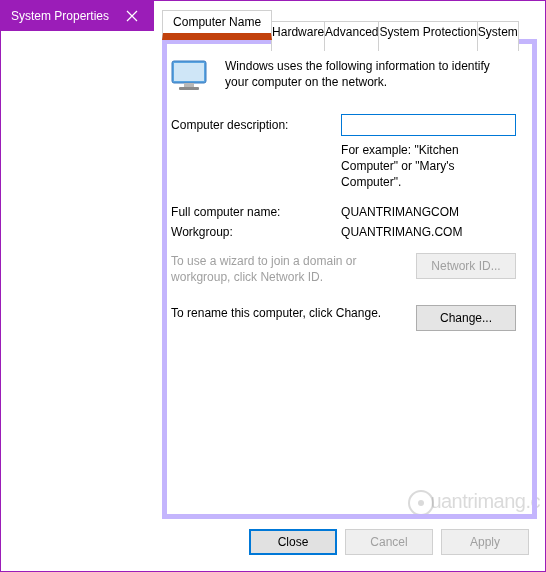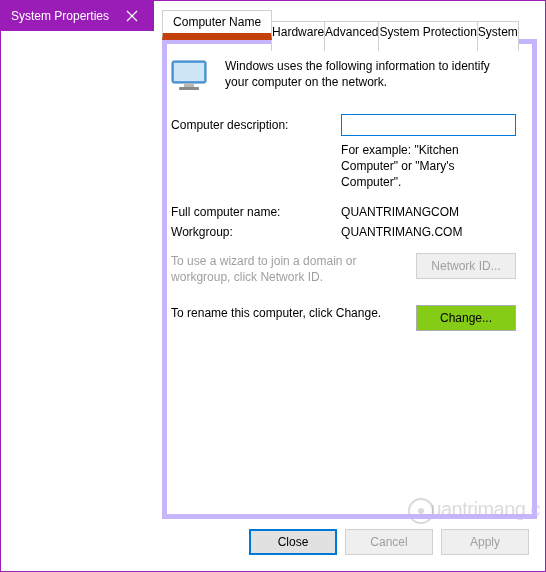--- a/index.html
+++ b/index.html
@@ -92,21 +92,21 @@
   align-items: flex-start;
   margin-top: 10px;
   gap: 10px;
 }
 .action-text { flex: 1; font-size: 12px; line-height: 1.35; }
 .action-text.disabled { color: #a0a0a0; }
 .btn {
   min-width: 100px;
   height: 26px;
   border: 1px solid #adadad;
-  background: #84cc16;
+  background: #e5e5e5;
   font-size: 12px;
   font-family: inherit;
   padding: 0 10px;
 }
 .btn:disabled {
   color: #a0a0a0;
   background: #efefef;
   border-color: #d0d0d0;
 }
 .btn.default {
@@ -125,21 +125,21 @@
 .footer-buttons {
   display: flex;
   justify-content: flex-end;
   gap: 8px;
   padding: 10px 8px 8px 8px;
 }
 .footer-buttons .btn { min-width: 88px; }
 .watermark {
   position: fixed;
   right: 6px;
-  bottom: 48px;
+  bottom: 56px;
   font-size: 20px;
   color: rgba(150,150,150,0.35);
   font-family: Arial, sans-serif;
   letter-spacing: -0.5px;
   pointer-events: none;
 }
 .watermark-dot {
   display: inline-block;
   width: 26px; height: 26px;
   border: 2px solid rgba(150,150,150,0.35);

